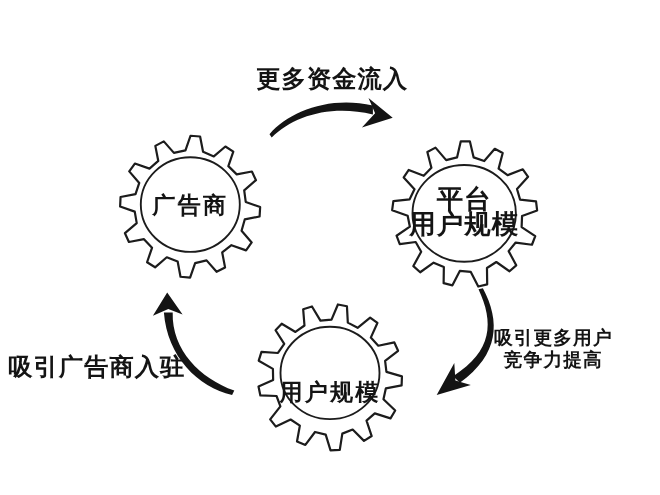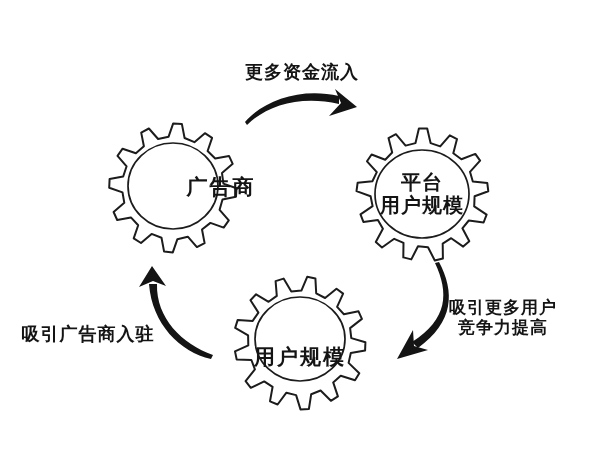--- a/index.html
+++ b/index.html
@@ -38,22 +38,22 @@
   .label {
     position: absolute;
     transform: translate(-50%, -50%);
     text-align: center;
     font-weight: bold;
     color: #141414;
     white-space: nowrap;
   }
   .label span { display: block; }
   .node-label-single { font-size: 21px; letter-spacing: 2px; }
-  .node-label-multi  { font-size: 20px; line-height: 23px; letter-spacing: 1px; }
-  .edge-label        { font-size: 18px; letter-spacing: 1px; }
+  .node-label-multi  { font-size: 24px; line-height: 23px; letter-spacing: 1px; }
+  .edge-label        { font-size: 22px; letter-spacing: 1px; }
   .edge-label-multi  { font-size: 17px; line-height: 19.5px; letter-spacing: 1px; }
 </style>
 </head>
 <body>
 
 <div id="stage">
 
   <svg width="600" height="450" viewBox="0 0 600 450">
 
     <g>
@@ -78,21 +78,21 @@
       <path class="ink" d="M 435,263 C 449,293 448,319 412,342 L 418,348 C 454,322 455,292 439,262 Z"></path>
       <path class="ink" d="M 397,359 L 413,330 L 414,346 L 428,350 Z"></path>
     </g>
 
     <g>
       <path class="ink" d="M 213,355 C 182,344 156,318 157,284 L 149,284 C 152,324 180,352 211,359 Z"></path>
       <path class="ink" d="M 152,266 L 139,287 L 153,281 L 166,286 Z"></path>
     </g>
   </svg>
 
-  <div class="label node-label-single" style="left:173px; top:187px;margin-left:48px;">广告商</div>
+  <div class="label node-label-single" style="left:173px; top:187px;">广告商</div>
 
   <div class="label node-label-multi" style="left:422px; top:194px;">
     <span>平台</span>
     <span>用户规模</span>
   </div>
 
   <div class="label node-label-single" style="left:300px; top:341px;margin-top:16px;">用户规模</div>
 
   <div class="label edge-label" style="left:302px; top:72px;">更多资金流入</div>
 

